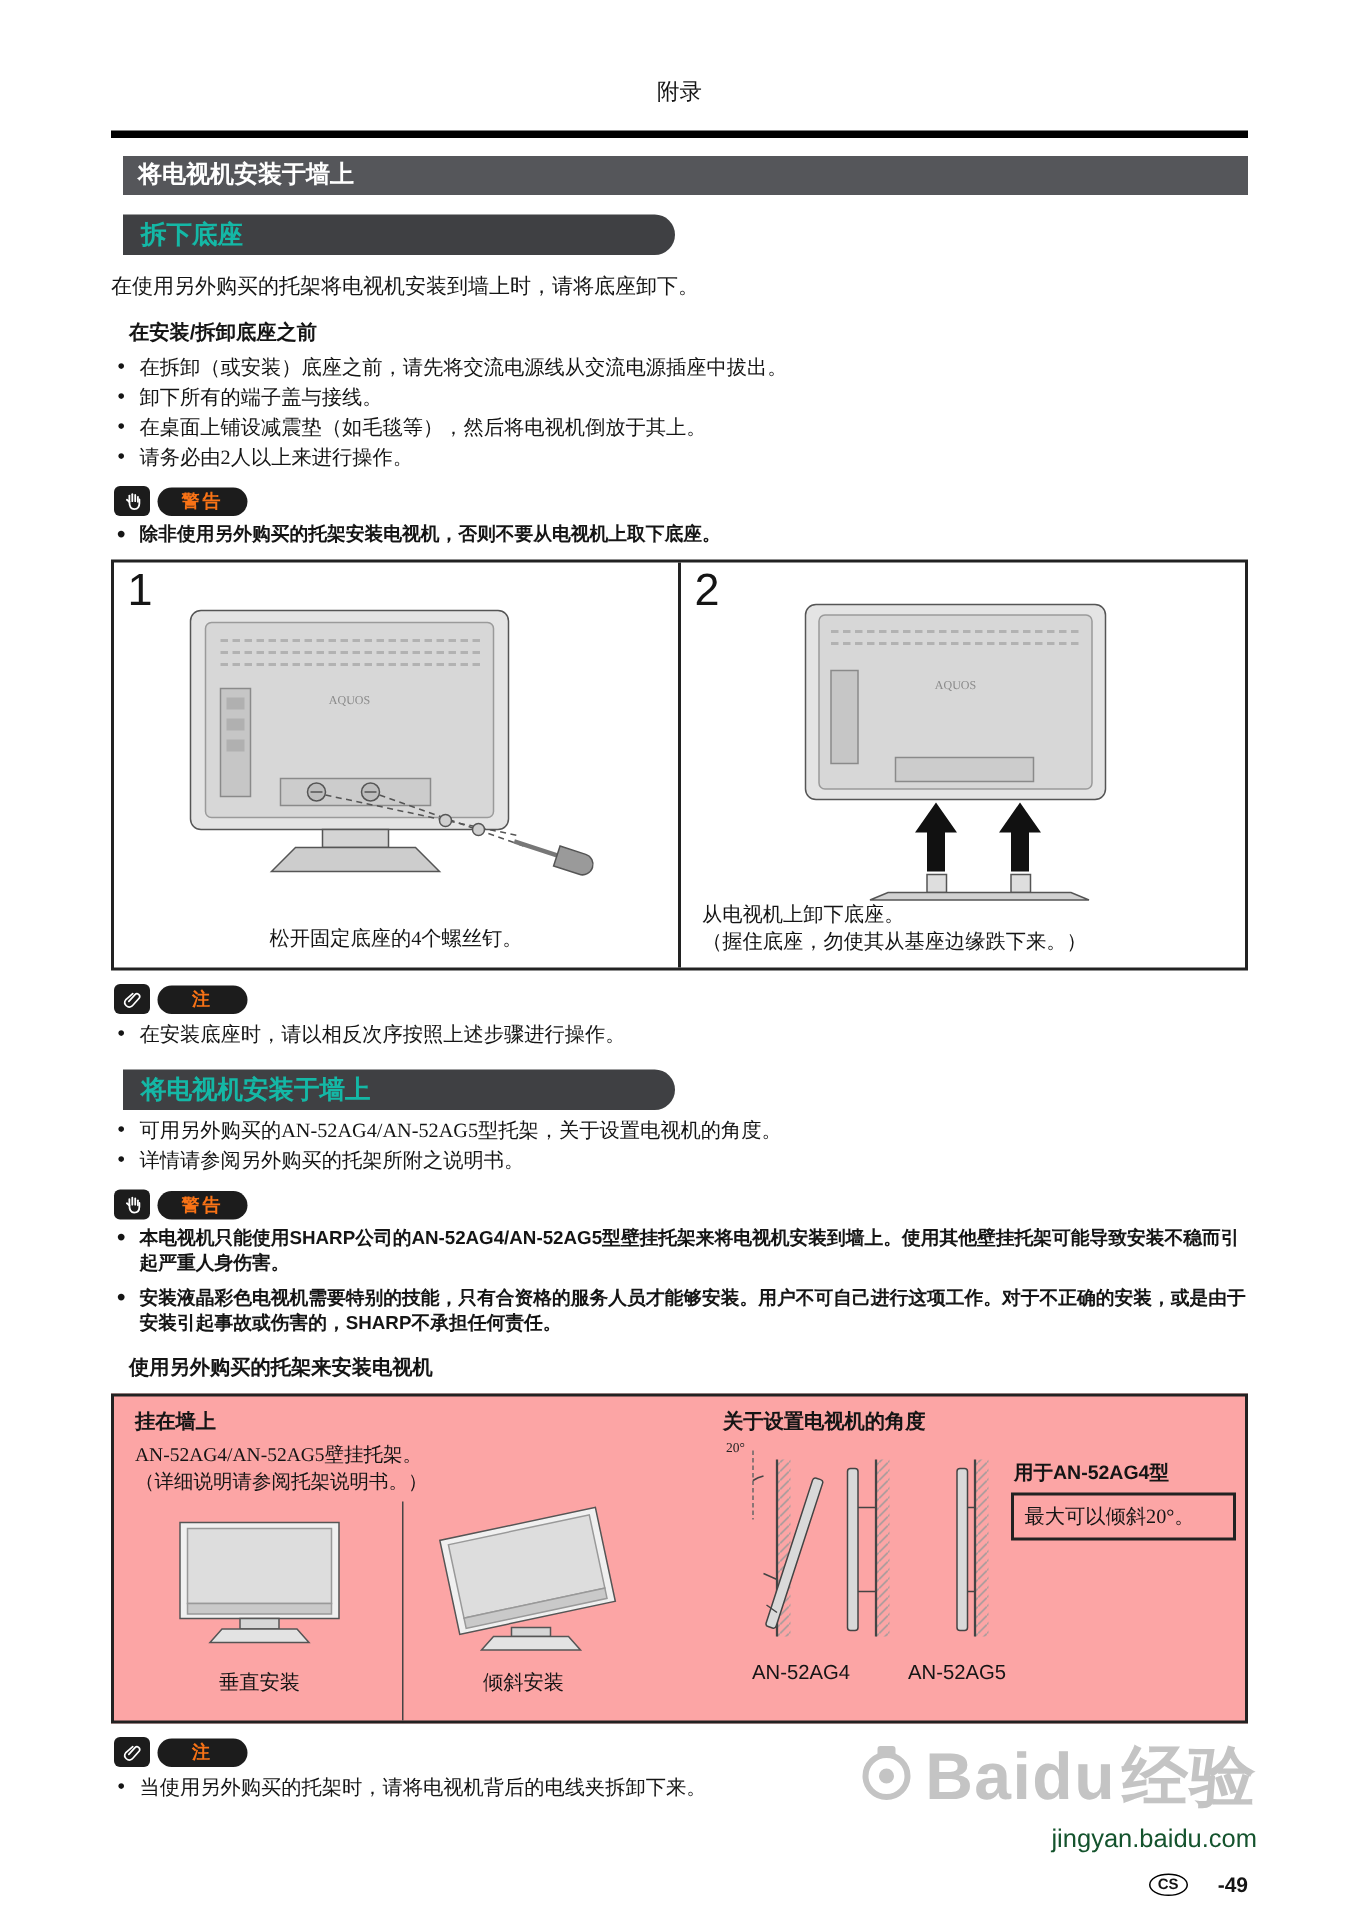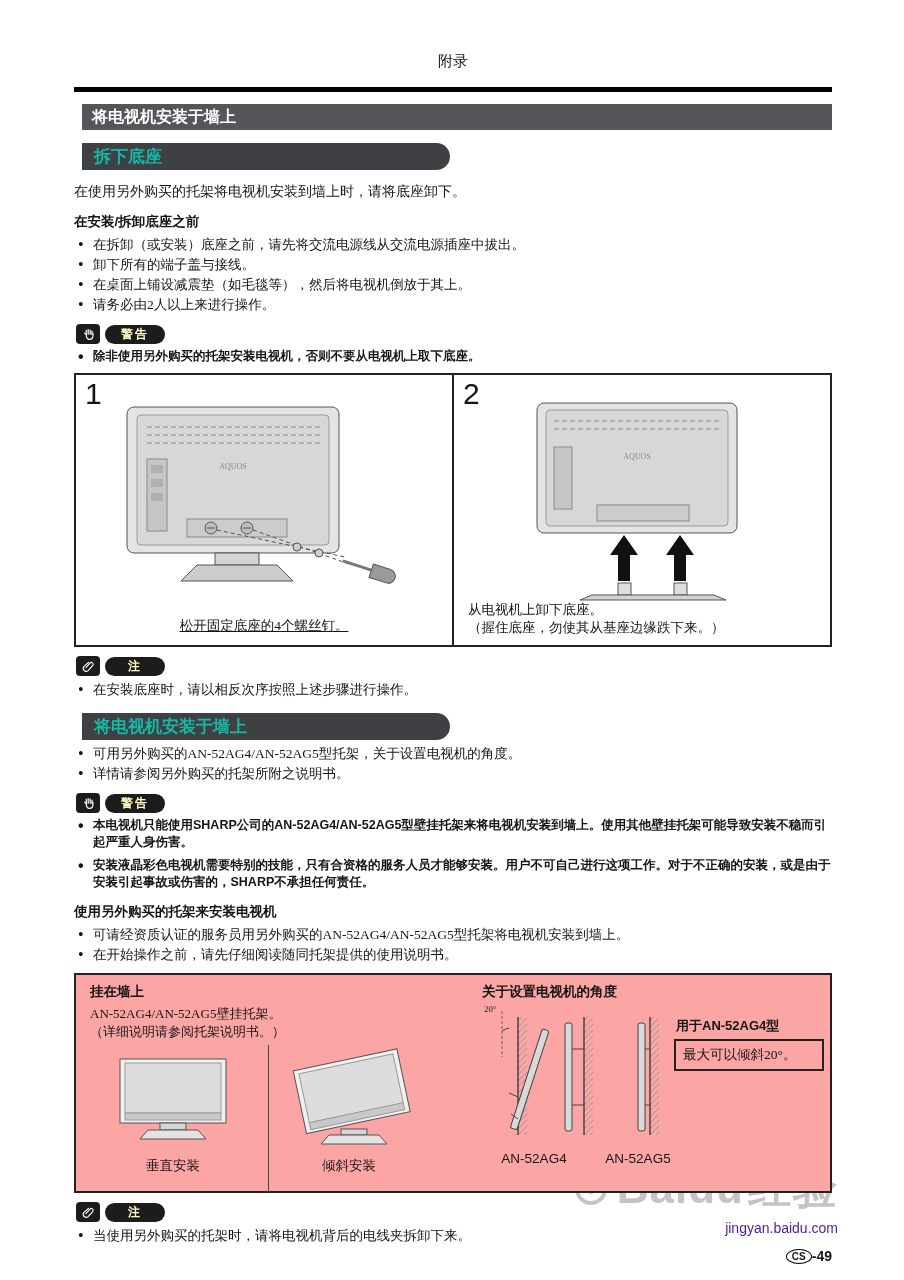--- a/index.html
+++ b/index.html
@@ -18,43 +18,43 @@
     margin:12px 0 0 8px;height:26px;line-height:26px;background:#55565a;color:#fff;
     font-family:"Liberation Sans","DejaVu Sans",sans-serif;font-weight:bold;font-size:16px;padding-left:10px;
   }
   .bar-sub{
     margin:13px 0 0 8px;width:356px;height:27px;line-height:27px;background:#3f4043;color:#14b8a6;
     border-radius:0 14px 14px 0;font-family:"Liberation Sans","DejaVu Sans",sans-serif;
     font-weight:bold;font-size:17px;padding-left:12px;
   }
 
   .intro{margin:12px 0 0 0;font-size:14px;line-height:19px;}
-  .h-bold{margin:12px 0 0 0;font-size:13.5px;font-weight:bold;
+  .h-bold{margin:12px 0 0 12px;font-size:13.5px;font-weight:bold;
     font-family:"Liberation Sans","DejaVu Sans",sans-serif;}
 
   ul.bullets{list-style:none;margin:4px 0 0 4px;padding:0;}
   ul.bullets li{position:relative;padding-left:15px;font-size:13.5px;line-height:20px;}
   ul.bullets li::before{content:"•";position:absolute;left:0;top:0;font-size:16px;}
   ul.bullets.bold li{font-family:"Liberation Sans","DejaVu Sans",sans-serif;font-weight:bold;
     font-size:12.5px;line-height:17px;margin-bottom:6px;}
 
   .badge-row{display:flex;align-items:center;gap:5px;margin:9px 0 0 2px;height:20px;}
   .badge-icon{width:24px;height:20px;background:#1c1c1c;border-radius:4px;display:flex;
     align-items:center;justify-content:center;}
-  .badge-pill{min-width:34px;height:19px;line-height:19px;background:#1c1c1c;color:#fef9c3;
+  .badge-pill{min-width:34px;height:19px;line-height:19px;background:#1c1c1c;color:#f97316;
     border-radius:10px;text-align:center;font-size:12px;font-weight:bold;padding:0 13px;
     font-family:"Liberation Sans","DejaVu Sans",sans-serif;letter-spacing:2px;}
 
   .figure{margin-top:8px;border:2px solid #222;height:270px;display:flex;background:#fff;}
   .fig-panel{flex:1;position:relative;}
   .fig-panel + .fig-panel{border-left:2px solid #222;}
   .panel-num{position:absolute;top:2px;left:9px;font-size:30px;
     font-family:"Liberation Sans","DejaVu Sans",sans-serif;}
   .fig-art{display:block;margin:26px auto 0 auto;}
-  .fig-cap-center{position:absolute;bottom:10px;left:0;width:100%;text-align:center;font-size:13.5px;text-decoration:underline;}
+  .fig-cap-center{position:absolute;bottom:10px;left:0;width:100%;text-align:center;font-size:13.5px;}
   .fig-cap-left{position:absolute;bottom:8px;left:14px;font-size:13.5px;line-height:18px;}
 
   .figure2{margin-top:8px;border:2px solid #222;height:216px;position:relative;background:#fca5a5;}
   .f2-left-title{position:absolute;left:14px;top:8px;font-weight:bold;font-size:13.5px;
     font-family:"Liberation Sans","DejaVu Sans",sans-serif;}
   .f2-line1{position:absolute;left:14px;top:30px;font-size:13px;}
   .f2-line2{position:absolute;left:14px;top:48px;font-size:13px;}
   .f2-divider{position:absolute;left:192px;top:70px;bottom:0;width:1px;background:#444;}
   .f2-tv-v{position:absolute;left:32px;top:78px;}
   .f2-tv-t{position:absolute;left:208px;top:72px;}
@@ -70,23 +70,23 @@
   .f2-cap-ag4{position:absolute;left:408px;top:176px;width:100px;text-align:center;font-size:13.5px;
     font-family:"Liberation Sans","DejaVu Sans",sans-serif;}
   .f2-cap-ag5{position:absolute;left:512px;top:176px;width:100px;text-align:center;font-size:13.5px;
     font-family:"Liberation Sans","DejaVu Sans",sans-serif;}
 
   .watermark{position:absolute;right:66px;bottom:44px;z-index:0;text-align:right;
     font-family:"Liberation Sans","DejaVu Sans",sans-serif;color:#c4c4c4;}
   .wm-row{display:flex;align-items:center;justify-content:flex-end;gap:6px;}
   .wm-text{font-size:44px;font-weight:bold;letter-spacing:1px;color:#c4c4c4;}
   .wm-cn{margin-left:4px;}
-  .wm-url{font-size:14px;color:#4c1d95;margin-top:2px;}
-
-  .footer{position:absolute;right:72px;bottom:16px;z-index:1;display:flex;align-items:center;gap:0;
+  .wm-url{font-size:17px;color:#14532d;margin-top:2px;}
+
+  .footer{position:absolute;right:72px;bottom:16px;z-index:1;display:flex;align-items:center;gap:20px;
     font-family:"Liberation Sans","DejaVu Sans",sans-serif;}
   .cs-oval{border:1.5px solid #000;border-radius:50%;font-size:10px;padding:1px 5px;font-weight:bold;}
   .pg{font-size:14px;font-weight:bold;}
 </style>
 </head>
 <body>
 
 <div class="page">
 
   <div class="watermark">
@@ -241,24 +241,20 @@
         </svg>
       </span>
       <span class="badge-pill">警告</span>
     </div>
     <ul class="bullets bold">
       <li>本电视机只能使用SHARP公司的AN-52AG4/AN-52AG5型壁挂托架来将电视机安装到墙上。使用其他壁挂托架可能导致安装不稳而引起严重人身伤害。</li>
       <li>安装液晶彩色电视机需要特别的技能，只有合资格的服务人员才能够安装。用户不可自己进行这项工作。对于不正确的安装，或是由于安装引起事故或伤害的，SHARP不承担任何责任。</li>
     </ul>
 
     <h4 class="h-bold">使用另外购买的托架来安装电视机</h4>
-    <ul class="bullets">
-      <li>可请经资质认证的服务员用另外购买的AN-52AG4/AN-52AG5型托架将电视机安装到墙上。</li>
-      <li>在开始操作之前，请先仔细阅读随同托架提供的使用说明书。</li>
-    </ul>
 
     <div class="figure2">
       <div class="f2-left-title">挂在墙上</div>
       <div class="f2-line1">AN-52AG4/AN-52AG5壁挂托架。</div>
       <div class="f2-line2">（详细说明请参阅托架说明书。）</div>
       <div class="f2-divider"></div>
 
       <svg class="f2-tv-v" width="130" height="100" viewBox="0 0 130 100">
         <rect x="12" y="6" width="106" height="64" fill="#f0f0f0" stroke="#555"></rect>
         <rect x="17" y="10" width="96" height="50" fill="#dddddd" stroke="#999"></rect>

